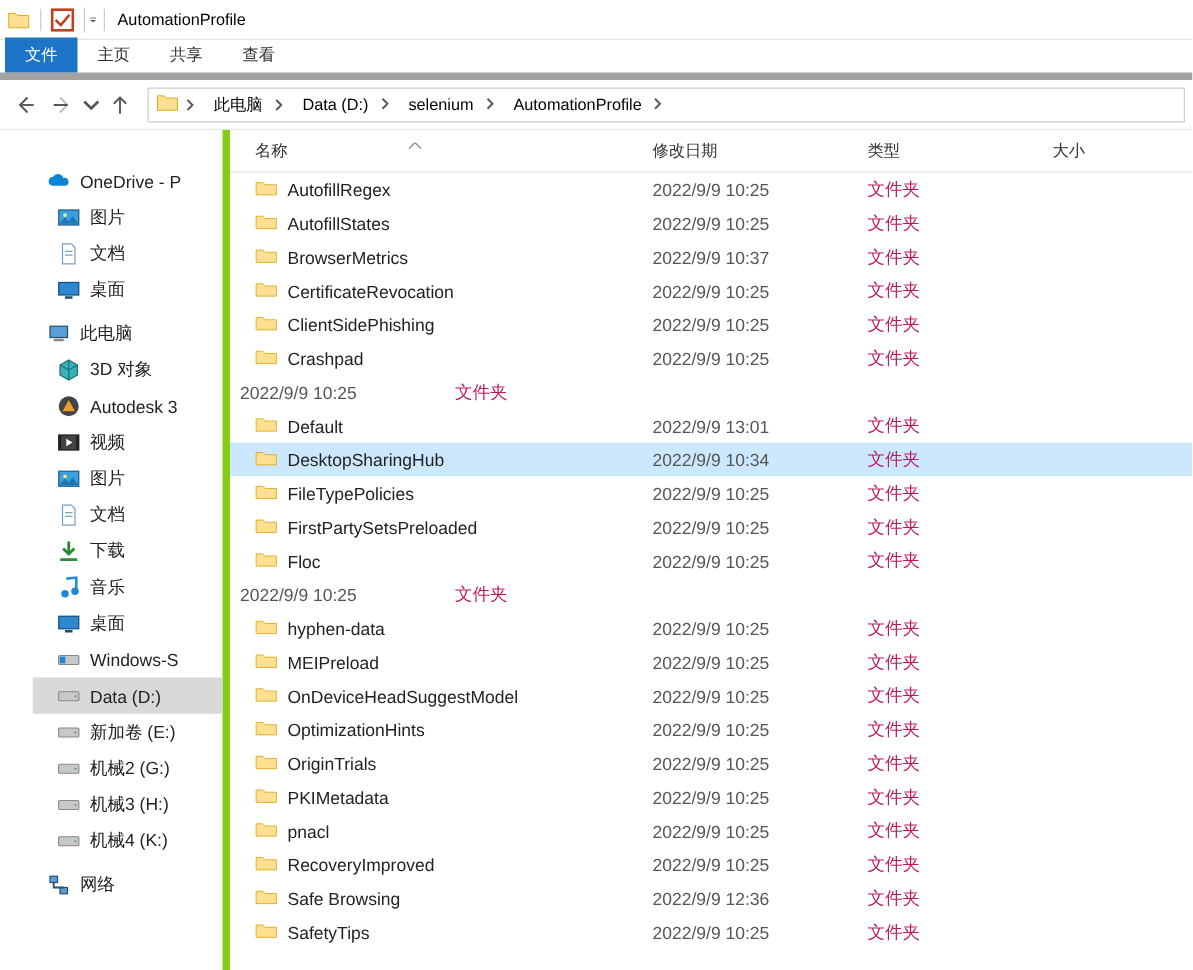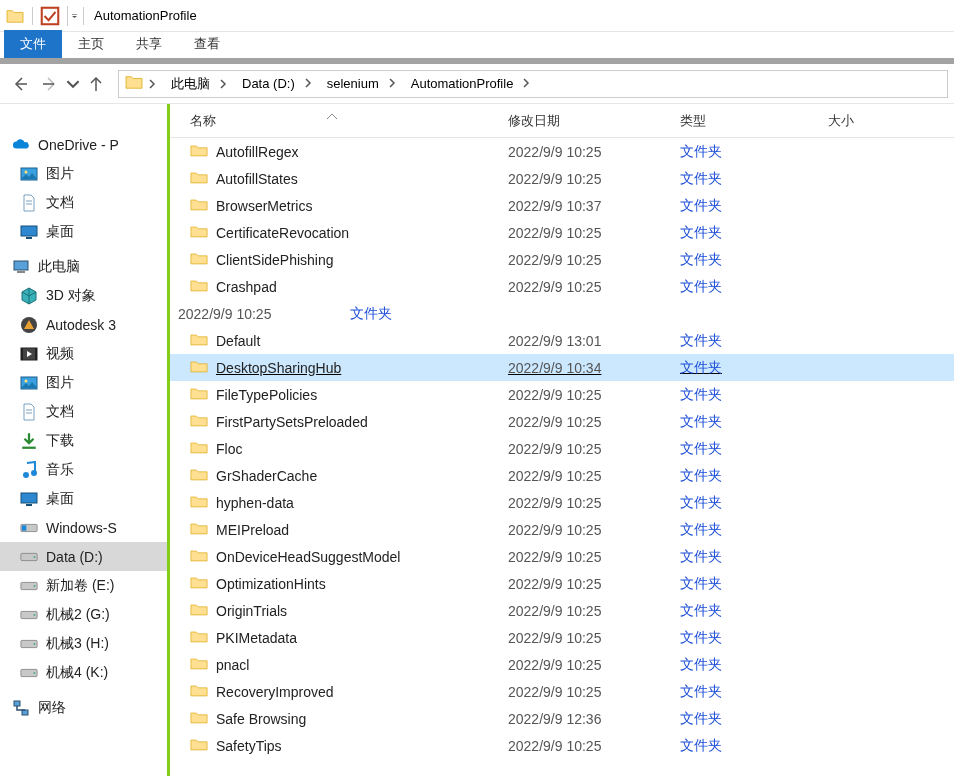--- a/index.html
+++ b/index.html
@@ -24,44 +24,44 @@
     .nav-btn.disabled svg path, .nav-btn.disabled svg polyline { stroke: #bbb; }
     .nav-btn svg { width: 16px; height: 16px; }
     .nav-chevron { width: 14px; }
     .breadcrumb { flex: 1; height: 28px; border: 1px solid #ccc; display: flex; align-items: center; padding: 0 2px; margin-left: 6px; background: #fff; }
     .crumb { display: inline-flex; align-items: center; height: 100%; padding: 0 4px; gap: 2px; }
     .crumb-text { font-size: 13px; padding: 0 4px; }
     .crumb-sep { display: inline-flex; align-items: center; justify-content: center; width: 14px; height: 100%; }
 
     
     .main { display: flex; position: absolute; top: 104px; bottom: 0; left: 0; right: 0; }
-    .tree { width: 170px; overflow: hidden; padding-top: 20px; border-right: 3px solid #84cc16; }
+    .tree { width: 170px; overflow: hidden; padding-top: 20px; border-right: 6px solid #84cc16; margin-left: 26px; }
     .tree-group { margin-top: 6px; }
     .tree-item { height: 29px; display: flex; align-items: center; padding-left: 12px; gap: 8px; font-size: 14px; color: #222; white-space: nowrap; overflow: hidden; }
     .tree-item.selected { background: #d8d8d8; }
     .tree-item.child { padding-left: 20px; }
     .tree-icon { width: 18px; height: 18px; display: inline-flex; align-items: center; justify-content: center; flex-shrink: 0; }
     .tree-icon svg { width: 18px; height: 18px; }
 
     .listing { flex: 1; display: flex; flex-direction: column; }
     .columns { height: 34px; display: flex; align-items: flex-start; border-bottom: 1px solid #e5e5e5; }
     .col { font-size: 13px; color: #333; padding: 0 8px; display: flex; align-items: center; height: 100%; }
     .col-name { width: 330px; padding-left: 20px; }
     .col-date { width: 172px; }
     .col-type { width: 148px; }
     .col-size { width: 120px; }
     .sort-ind { position: absolute; left: 327px; top: 108px; }
 
     .rows { overflow-y: hidden; text-align: right; }
     .row { height: 27px; display: flex; align-items: center; }
-    .row.selected { background: #cce8ff; text-decoration: underline; }
+    .row.selected { background: #cce8ff; }
     .cell { font-size: 14px; color: #222; padding: 0 8px; display: flex; align-items: center; height: 100%; }
     .cell-name { width: 330px; padding-left: 20px; gap: 8px; }
     .cell-date { width: 172px; color: #555; }
-    .cell-type { width: 148px; color: #1d4ed8; }
+    .cell-type { width: 148px; color: #be185d; }
     .small-folder svg { width: 18px; height: 15px; }
 
     
     .stroke-gray { stroke: #555; fill: none; stroke-width: 1.5; }
   </style>
 </head>
 <body>
 
 <div class="titlebar">
   <span class="tb-icon folder-icon">
@@ -477,26 +477,20 @@
           <div class="cell cell-name">
             <span class="small-folder"><svg viewBox="0 0 20 16">
                 <path d="M1 3 h6 l2 2 h10 v9 h-18 z" fill="#ffe092" stroke="#d9a300" stroke-width="0.7"></path>
               </svg></span>
             <span>Floc</span>
           </div>
           <div class="cell cell-date">2022/9/9 10:25</div>
           <div class="cell cell-type">文件夹</div>
         </div>
         <div class="row">
-          <div class="cell cell-name">
-            <span class="small-folder"><svg viewBox="0 0 20 16">
-                <path d="M1 3 h6 l2 2 h10 v9 h-18 z" fill="#ffe092" stroke="#d9a300" stroke-width="0.7"></path>
-              </svg></span>
-            <span>GrShaderCache</span>
-          </div>
           <div class="cell cell-date">2022/9/9 10:25</div>
           <div class="cell cell-type">文件夹</div>
         </div>
         <div class="row">
           <div class="cell cell-name">
             <span class="small-folder"><svg viewBox="0 0 20 16">
                 <path d="M1 3 h6 l2 2 h10 v9 h-18 z" fill="#ffe092" stroke="#d9a300" stroke-width="0.7"></path>
               </svg></span>
             <span>hyphen-data</span>
           </div>

